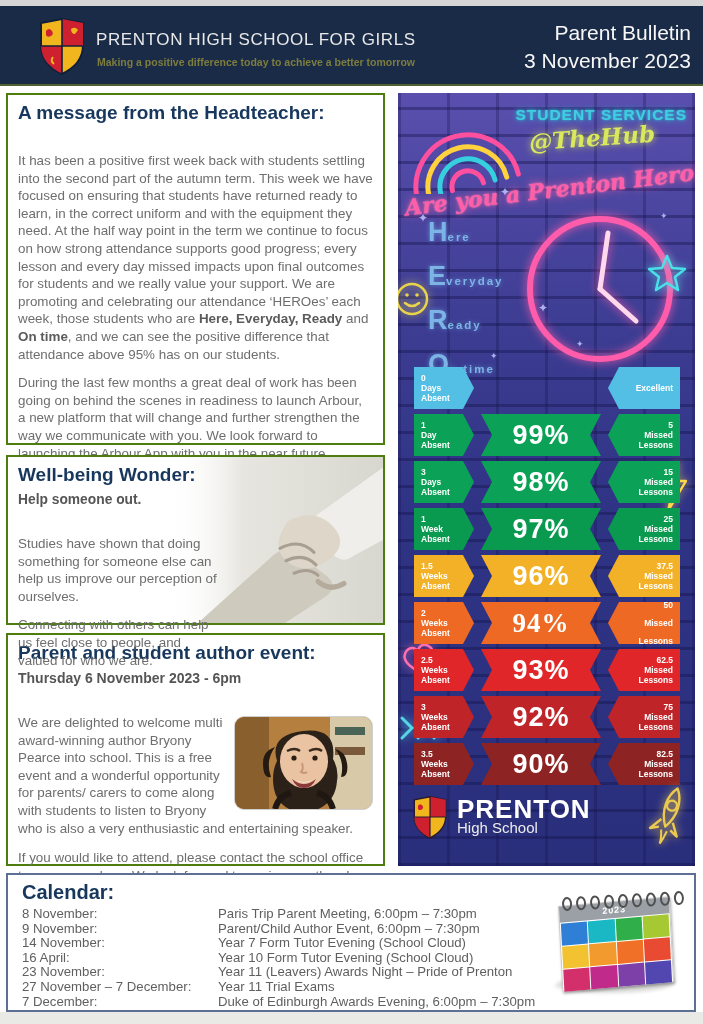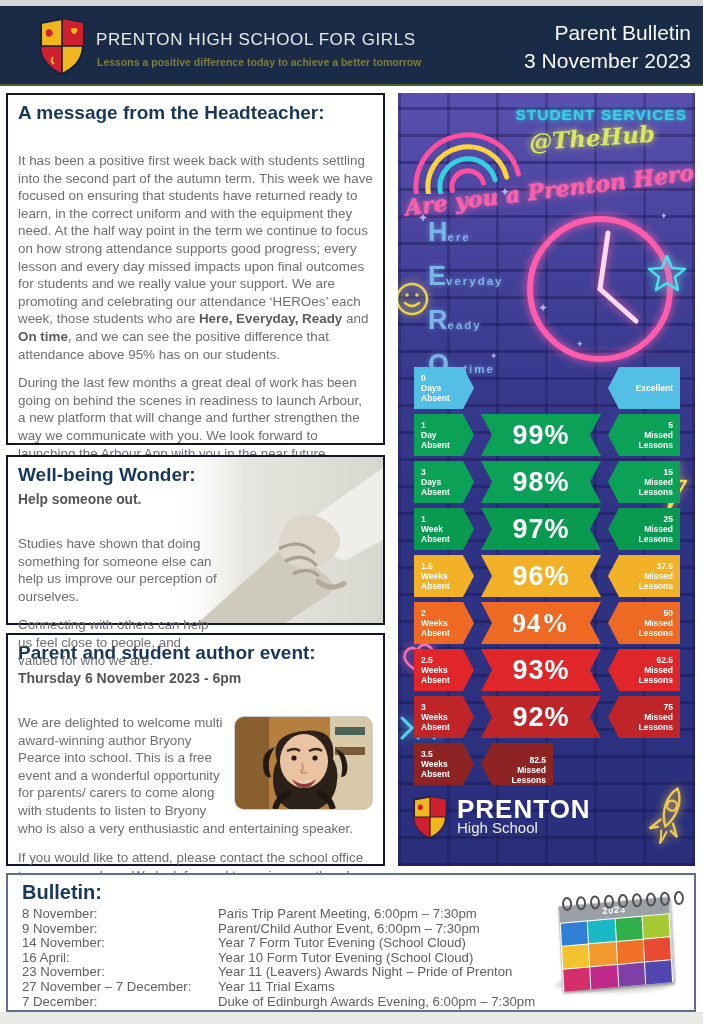--- a/index.html
+++ b/index.html
@@ -25,21 +25,21 @@
   .school-tagline{
     position:absolute;left:97px;top:50px;font-size:10.5px;color:#7d7d3e;font-weight:600;
   }
   .header-right{position:absolute;right:12px;top:13px;text-align:right;color:#f7f7f7;}
   .bulletin-title{font-size:21px;line-height:28px;}
   .bulletin-date{font-size:21px;line-height:28px;}
 
   
   .box{
     position:absolute;left:6px;width:379px;background:#fff;
-    border:2px solid #0f172a;box-sizing:border-box;padding:5px 10px 8px 10px;
+    border:2px solid #4d7c0f;box-sizing:border-box;padding:5px 10px 8px 10px;
   }
   .box-title{color:#17375d;font-weight:bold;font-size:19px;margin:2px 0 6px 0;}
   .body-text{color:#6e6e6e;font-size:13.4px;line-height:17.6px;margin-top:28px;}
   .body-text + .body-text{margin-top:11px;}
   .bold-seg{font-weight:bold;color:#5b5b5b;}
 
   #box-head{top:93px;height:352px;}
 
   #box-wellbeing{top:455px;height:170px;}
   #box-wellbeing .hands-img{position:absolute;right:0;top:0;height:100%;width:215px;}
@@ -143,21 +143,21 @@
   <svg class="shield" width="48" height="58" viewBox="0 0 48 58">
     <path d="M24 2 L45 6 V28 C45 43 36 51 24 57 C12 51 3 43 3 28 V6 Z" fill="#f1b61e" stroke="#10203a" stroke-width="2"></path>
     <path d="M24 2 L45 6 V28 C45 30 44.8 29 44.8 29 L24 29 Z" fill="#cf2030"></path>
     <path d="M24 29 L3.2 29 C3.2 43 13 51 24 56.6 Z" fill="#cf2030"></path>
     <path d="M24 2 V57 M3.5 29 H44.5" stroke="#10203a" stroke-width="1.6" fill="none"></path>
     <path d="M8 14 q3 -4 6 0 q2 3 -1 5 q-4 2 -5 -1 Z" fill="#cf2030"></path>
     <path d="M33 12 q4 -3 7 1 l-3 4 q-4 0 -4 -5 Z" fill="#f1b61e"></path>
     <path d="M31 38 q4 3 0 8 M15 40 q-3 4 1 7" stroke="#f1b61e" stroke-width="2" fill="none"></path>
   </svg>
   <div class="school-name">PRENTON HIGH SCHOOL FOR GIRLS</div>
-  <div class="school-tagline">Lessons a positive difference today to achieve a better tomorrow</div>
+  <div class="school-tagline">Making a positive difference today to achieve a better tomorrow</div>
   <div class="header-right">
     <div class="bulletin-title">Parent Bulletin</div>
     <div class="bulletin-date">3 November 2023</div>
   </div>
 </div>
 
 <div class="box" id="box-head">
   <div class="box-title">A message from the Headteacher:</div>
   <div class="body-text"><span>It has been a positive first week back with students settling into the second part of the autumn term. This week we have focused on ensuring that students have returned ready to learn, in the correct uniform and with the equipment they need.  At the half way point in the term we continue to focus on how strong attendance supports good progress; every lesson and every day missed impacts upon final outcomes for students and we really value your support. We are promoting and celebrating our attendance ‘HEROes’ each week, those students who are </span><span class="bold-seg">Here, Everyday, Ready</span><span> and </span><span class="bold-seg">On time</span><span>, and we can see the positive difference that attendance above 95% has on our students.</span></div>
   <div class="body-text">During the last few months a great deal of work has been going on behind the scenes in readiness to launch Arbour, a new platform that will change and further strengthen the way we communicate with you. We look forward to launching the Arbour App with you in the near future.</div>
@@ -336,21 +336,21 @@
           <span>Lessons</span>
         </div>
       </div>
       <div class="hero-row">
         <div class="hr-left" style="background: rgb(238, 106, 36);">
           <span>2</span>
           <span>Weeks</span>
           <span>Absent</span>
         </div>
         <div class="hr-center" style="background: rgb(238, 106, 36); font-family: Liberation Serif, serif;">94%</div>
-        <div class="hr-right" style="background: rgb(238, 106, 36);">
+        <div class="hr-right" style="background: rgb(238, 106, 36); gap: 8px;">
           <span>50</span>
           <span>Missed</span>
           <span>Lessons</span>
         </div>
       </div>
       <div class="hero-row">
         <div class="hr-left" style="background: rgb(224, 38, 41);">
           <span>2.5</span>
           <span>Weeks</span>
           <span>Absent</span>
@@ -374,21 +374,22 @@
           <span>Missed</span>
           <span>Lessons</span>
         </div>
       </div>
       <div class="hero-row">
         <div class="hr-left" style="background: rgb(141, 36, 35);">
           <span>3.5</span>
           <span>Weeks</span>
           <span>Absent</span>
         </div>
-        <div class="hr-right" style="background: rgb(141, 36, 35); justify-content: flex-end;">
+        <div class="hr-center" style="background: rgb(141, 36, 35);">90%</div>
+        <div class="hr-right" style="background: rgb(141, 36, 35);">
           <span>82.5</span>
           <span>Missed</span>
           <span>Lessons</span>
         </div>
       </div>
     </div>
 
   <div class="poster-logo">
     <svg width="36" height="44" viewBox="0 0 48 58">
       <path d="M24 2 L45 6 V28 C45 43 36 51 24 57 C12 51 3 43 3 28 V6 Z" fill="#f1b61e" stroke="#2a1a30" stroke-width="2"></path>
@@ -407,21 +408,21 @@
     <g transform="rotate(18 24 35)" fill="none" stroke="#ecc94f" stroke-width="2.4" stroke-linejoin="round">
       <path d="M24 4 C32 14 33 30 24 44 C15 30 16 14 24 4 Z"></path>
       <circle cx="24" cy="22" r="5"></circle>
       <path d="M18 38 L10 50 L18 46 M30 38 L38 50 L30 46"></path>
       <path d="M21 48 q3 8 3 14 M27 48 q-1 8 -3 14" stroke-width="2"></path>
     </g>
   </svg>
 </div>
 
 <div id="box-calendar">
-  <div class="box-title">Bulletin:</div>
+  <div class="box-title">Calendar:</div>
   <div>
       <div class="cal-row">
         <span class="cal-date">8 November:</span>
         <span class="cal-desc">Paris Trip Parent Meeting, 6:00pm – 7:30pm</span>
       </div>
       <div class="cal-row">
         <span class="cal-date">9 November:</span>
         <span class="cal-desc">Parent/Child Author Event, 6:00pm – 7:30pm</span>
       </div>
       <div class="cal-row">

